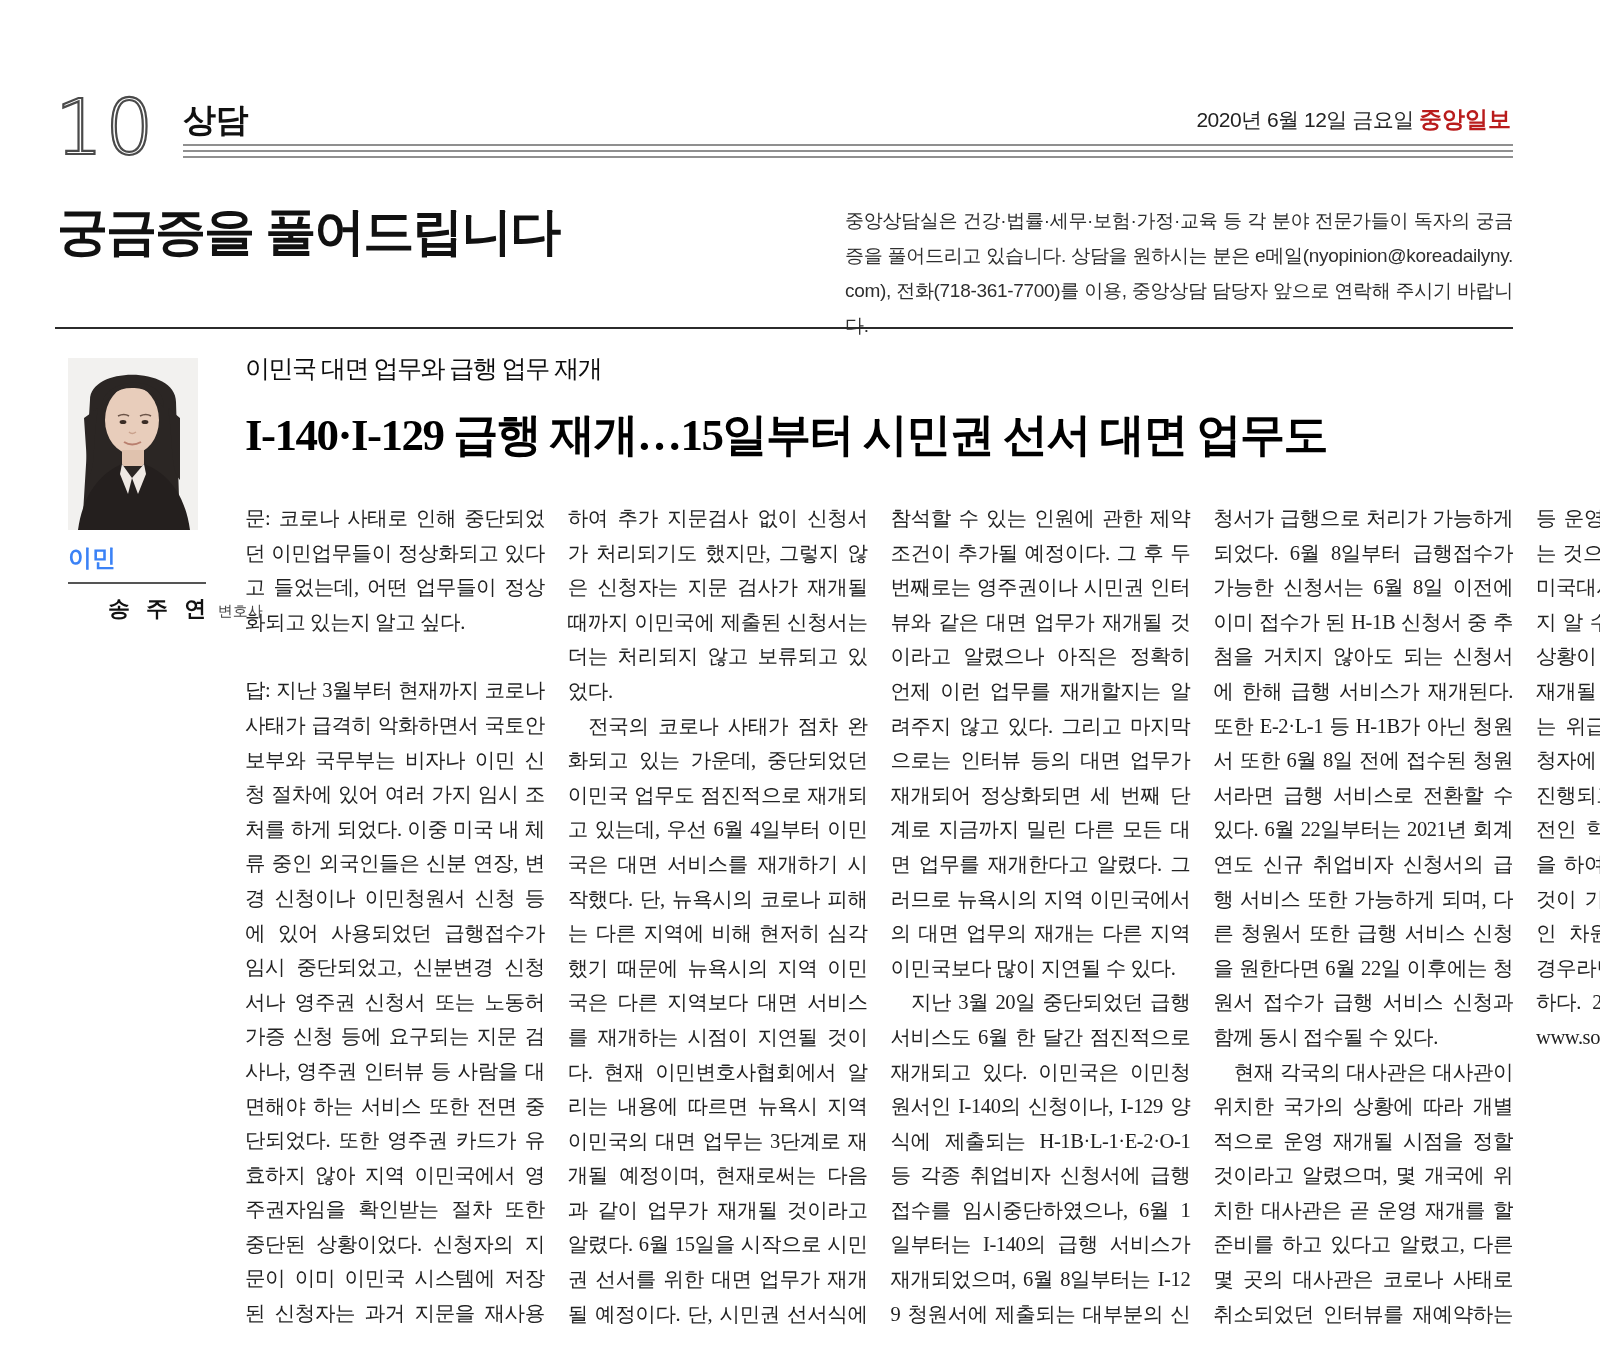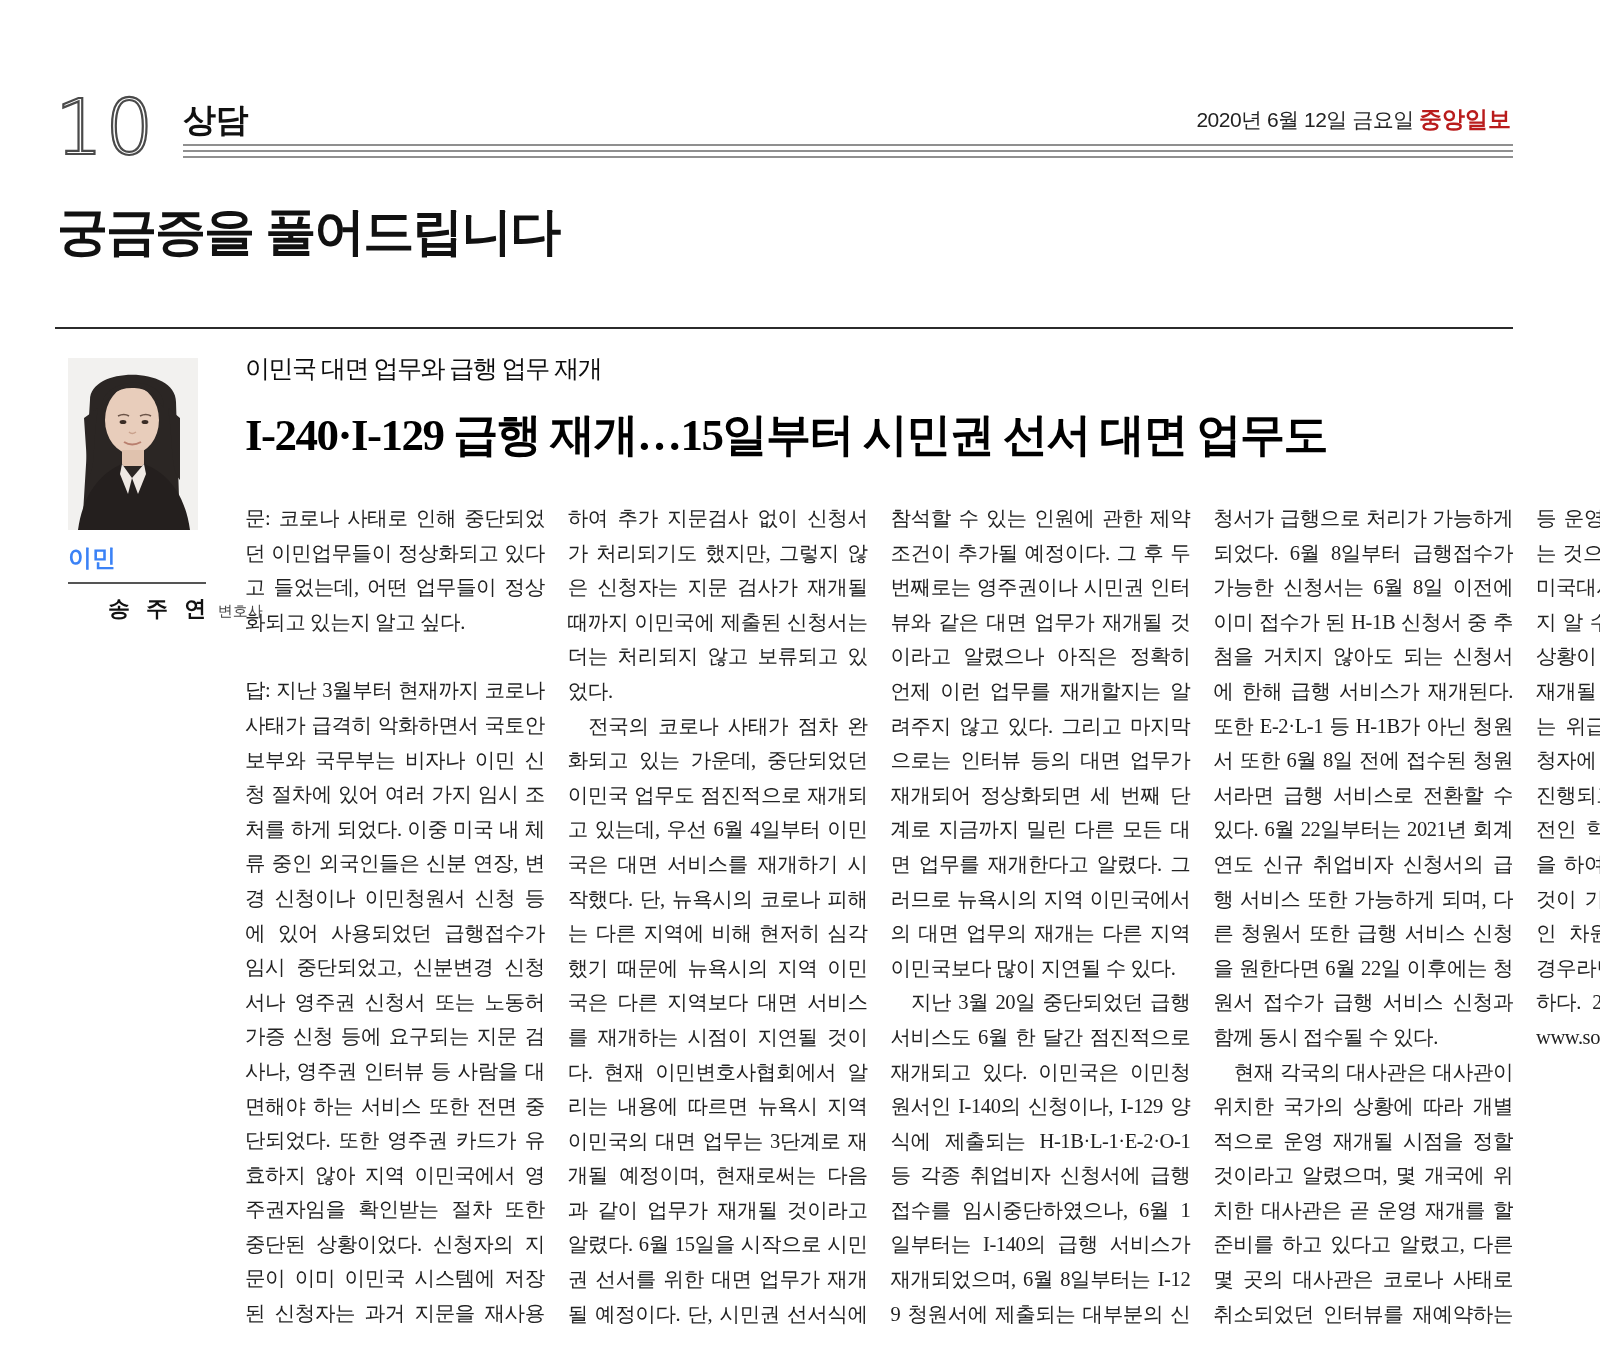--- a/index.html
+++ b/index.html
@@ -95,20 +95,21 @@
     <div class="section-label">상담</div>
     <div class="dateline"><span>2020년 6월 12일 금요일</span> <span class="masthead">중앙일보</span></div>
     <div class="triple-rule">
         <div></div>
         <div></div>
         <div></div>
       </div>
   </div>
 
   <div class="banner-title">궁금증을 풀어드립니다</div>
+  <div class="intro">중앙상담실은 건강·법률·세무·보험·가정·교육 등 각 분야 전문가들이 독자의 궁금증을 풀어드리고 있습니다.  상담을 원하시는 분은  e메일(nyopinion@koreadailyny.com),  전화(718-361-7700)를 이용, 중앙상담 담당자 앞으로 연락해 주시기 바랍니다.</div>
 
   <div class="full-rule"></div>
 
   <div class="article">
 
     <div class="author-box">
       <svg class="portrait" viewBox="0 0 130 172" xmlns="http://www.w3.org/2000/svg">
         <rect x="0" y="0" width="130" height="172" fill="#f2f1ef"></rect>
 
         <path d="M22 42 C22 8 108 8 108 44 L112 172 L14 172 Z" fill="#2b2624"></path>
@@ -132,21 +133,21 @@
         <path d="M54 106 L64 120 L60 136 L52 116 Z" fill="#efe9e4"></path>
         <path d="M76 106 L64 120 L70 136 L78 116 Z" fill="#efe9e4"></path>
       </svg>
       <div class="author-cat">이민</div>
       <div class="author-rule"></div>
       <div class="author-name-row"><span class="author-name">송 주 연</span> <span class="author-title">변호사</span></div>
     </div>
 
     <div class="content">
       <div class="kicker">이민국 대면 업무와 급행 업무 재개</div>
-      <div class="headline">I-240·I-129 급행 재개…15일부터 시민권 선서 대면 업무도</div>
+      <div class="headline">I-140·I-129 급행 재개…15일부터 시민권 선서 대면 업무도</div>
 
       <div class="body-cols">
         <p class="question">문: 코로나 사태로 인해 중단되었던 이민업무들이 정상화되고 있다고 들었는데, 어떤 업무들이 정상화되고 있는지 알고 싶다.</p>
         <p class="answer">답: 지난 3월부터 현재까지 코로나 사태가 급격히 악화하면서 국토안보부와 국무부는 비자나 이민 신청 절차에 있어 여러 가지 임시 조처를 하게 되었다. 이중 미국 내 체류 중인 외국인들은 신분 연장, 변경 신청이나 이민청원서 신청 등에 있어 사용되었던 급행접수가 임시 중단되었고, 신분변경 신청서나 영주권 신청서 또는 노동허가증 신청 등에 요구되는 지문 검사나, 영주권 인터뷰 등 사람을 대면해야 하는 서비스 또한 전면 중단되었다. 또한 영주권 카드가 유효하지 않아 지역 이민국에서 영주권자임을 확인받는 절차 또한 중단된 상황이었다. 신청자의 지문이 이미 이민국 시스템에 저장된 신청자는 과거 지문을 재사용하여 추가 지문검사 없이 신청서가 처리되기도 했지만, 그렇지 않은 신청자는 지문 검사가 재개될 때까지 이민국에 제출된 신청서는 더는 처리되지 않고 보류되고 있었다.</p>
         <p class="indent">전국의 코로나 사태가 점차 완화되고 있는 가운데, 중단되었던 이민국 업무도 점진적으로 재개되고 있는데, 우선 6월 4일부터 이민국은 대면 서비스를 재개하기 시작했다. 단, 뉴욕시의 코로나 피해는 다른 지역에 비해 현저히 심각했기 때문에 뉴욕시의 지역 이민국은 다른 지역보다 대면 서비스를 재개하는 시점이 지연될 것이다. 현재 이민변호사협회에서 알리는 내용에 따르면 뉴욕시 지역 이민국의 대면 업무는 3단계로 재개될 예정이며, 현재로써는 다음과 같이 업무가 재개될 것이라고 알렸다. 6월 15일을 시작으로 시민권 선서를 위한 대면 업무가 재개될 예정이다. 단, 시민권 선서식에 참석할 수 있는 인원에 관한 제약 조건이 추가될 예정이다. 그 후 두 번째로는 영주권이나 시민권 인터뷰와 같은 대면 업무가 재개될 것이라고 알렸으나 아직은 정확히 언제 이런 업무를 재개할지는 알려주지 않고 있다. 그리고 마지막으로는 인터뷰 등의 대면 업무가 재개되어 정상화되면 세 번째 단계로 지금까지 밀린 다른 모든 대면 업무를 재개한다고 알렸다. 그러므로 뉴욕시의 지역 이민국에서의 대면 업무의 재개는 다른 지역이민국보다 많이 지연될 수 있다.</p>
         <p class="indent">지난 3월 20일 중단되었던 급행 서비스도 6월 한 달간 점진적으로 재개되고 있다. 이민국은 이민청원서인 I-140의 신청이나, I-129 양식에 제출되는 H-1B·L-1·E-2·O-1 등 각종 취업비자 신청서에 급행접수를 임시중단하였으나, 6월 1일부터는 I-140의 급행 서비스가 재개되었으며, 6월 8일부터는 I-129 청원서에 제출되는 대부분의 신청서가 급행으로 처리가 가능하게 되었다. 6월 8일부터 급행접수가 가능한 신청서는 6월 8일 이전에 이미 접수가 된 H-1B 신청서 중 추첨을 거치지 않아도 되는 신청서에 한해 급행 서비스가 재개된다. 또한 E-2·L-1 등 H-1B가 아닌 청원서 또한 6월 8일 전에 접수된 청원서라면 급행 서비스로 전환할 수 있다. 6월 22일부터는 2021년 회계연도 신규 취업비자 신청서의 급행 서비스 또한 가능하게 되며, 다른 청원서 또한 급행 서비스 신청을 원한다면 6월 22일 이후에는 청원서 접수가 급행 서비스 신청과 함께 동시 접수될 수 있다.</p>
         <p class="indent">현재 각국의 대사관은 대사관이 위치한 국가의 상황에 따라 개별적으로 운영 재개될 시점을 정할 것이라고 알렸으며, 몇 개국에 위치한 대사관은 곧 운영 재개를 할 준비를 하고 있다고 알렸고, 다른 몇 곳의 대사관은 코로나 사태로 취소되었던 인터뷰를 재예약하는 등 운영을 재개할 준비를 밟고 있는 것으로 알려져 있다. 아직 주한미국대사관은 언제 운영이 재개될지 알 수는 없으나, 한국의 코로나 상황이 호전되는 대로 운영은 곧 재개될 것으로 보인다. 현재로써는 위급한 상황으로 간주하는 신청자에 한해서만 비자 인터뷰가 진행되고 있으며, 학교 시작일 2주 전인 학생들은 긴급 인터뷰 신청을 하여 비자 인터뷰 예약을 하는 것이 가능하며, 그 외에도 인도적인 차원에서 미국여행이 필요한 경우라면 긴급인터뷰 예약이 가능하다.  212-868-2200,  718-360-9316, www.songnlaw.com</p>
       </div>
     </div>
 

